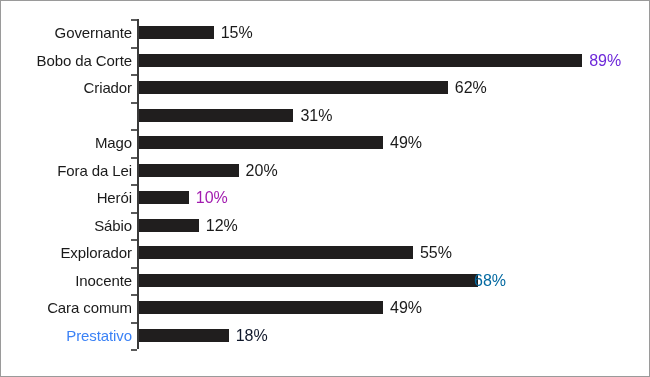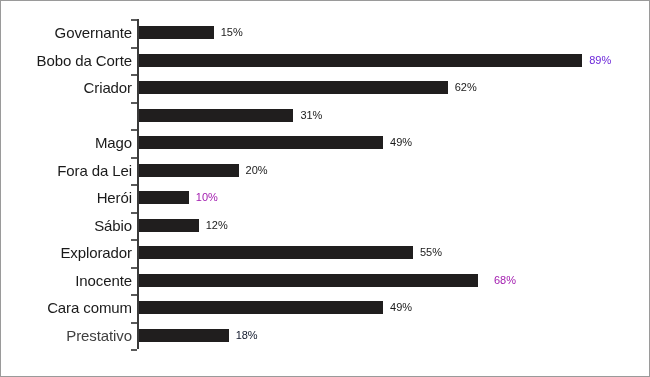--- a/index.html
+++ b/index.html
@@ -67,21 +67,21 @@
     left: 138px;
     top: 7px;
     height: 13px;
     background: #201e1e;
   }
   .bar-value {
     position: absolute;
     top: 0;
     height: 27px;
     line-height: 27px;
-    font-size: 11px;
+    font-size: 16px;
     color: #1a1a1a;
     white-space: nowrap;
   }
 </style>
 </head>
 <body>
 
 <div id="chart-frame">
   <div id="plot-area">
     <div class="axis-line" id="y-axis-spine"></div>
@@ -141,27 +141,27 @@
           <div class="bar-value" style="left: 204.76px; color: rgb(26, 26, 26);">12%</div>
         </div>
         <div class="bar-row" style="top: 238px;">
           <div class="cat-label" style="color: rgb(26, 26, 26);">Explorador</div>
           <div class="bar" title="Explorador 55%" style="width: 273.9px; background: rgb(32, 30, 30);"></div>
           <div class="bar-value" style="left: 418.9px; color: rgb(26, 26, 26);">55%</div>
         </div>
         <div class="bar-row" style="top: 265.5px;">
           <div class="cat-label" style="color: rgb(26, 26, 26);">Inocente</div>
           <div class="bar" title="Inocente 68%" style="width: 338.64px; background: rgb(32, 30, 30);"></div>
-          <div class="bar-value" style="left: 493px; color: #a21caf;">68%</div>
+          <div class="bar-value" style="left: 473px; color: #0369a1;">68%</div>
         </div>
         <div class="bar-row" style="top: 293px;">
           <div class="cat-label" style="color: rgb(26, 26, 26);">Cara comum</div>
           <div class="bar" title="Cara comum 49%" style="width: 244.02px; background: rgb(32, 30, 30);"></div>
           <div class="bar-value" style="left: 389.02px; color: rgb(26, 26, 26);">49%</div>
         </div>
         <div class="bar-row" style="top: 320.5px;">
-          <div class="cat-label" style="color: #404040; text-align: right;">Prestativo</div>
+          <div class="cat-label" style="color: #3b82f6; text-align: right;">Prestativo</div>
           <div class="bar" title="Prestativo 18%" style="width: 89.64px; background: rgb(32, 30, 30);"></div>
           <div class="bar-value" style="left: 234.64px; color: #0f172a;">18%</div>
         </div>
       </div>
   </div>
 </div>
 
 </body></html>

